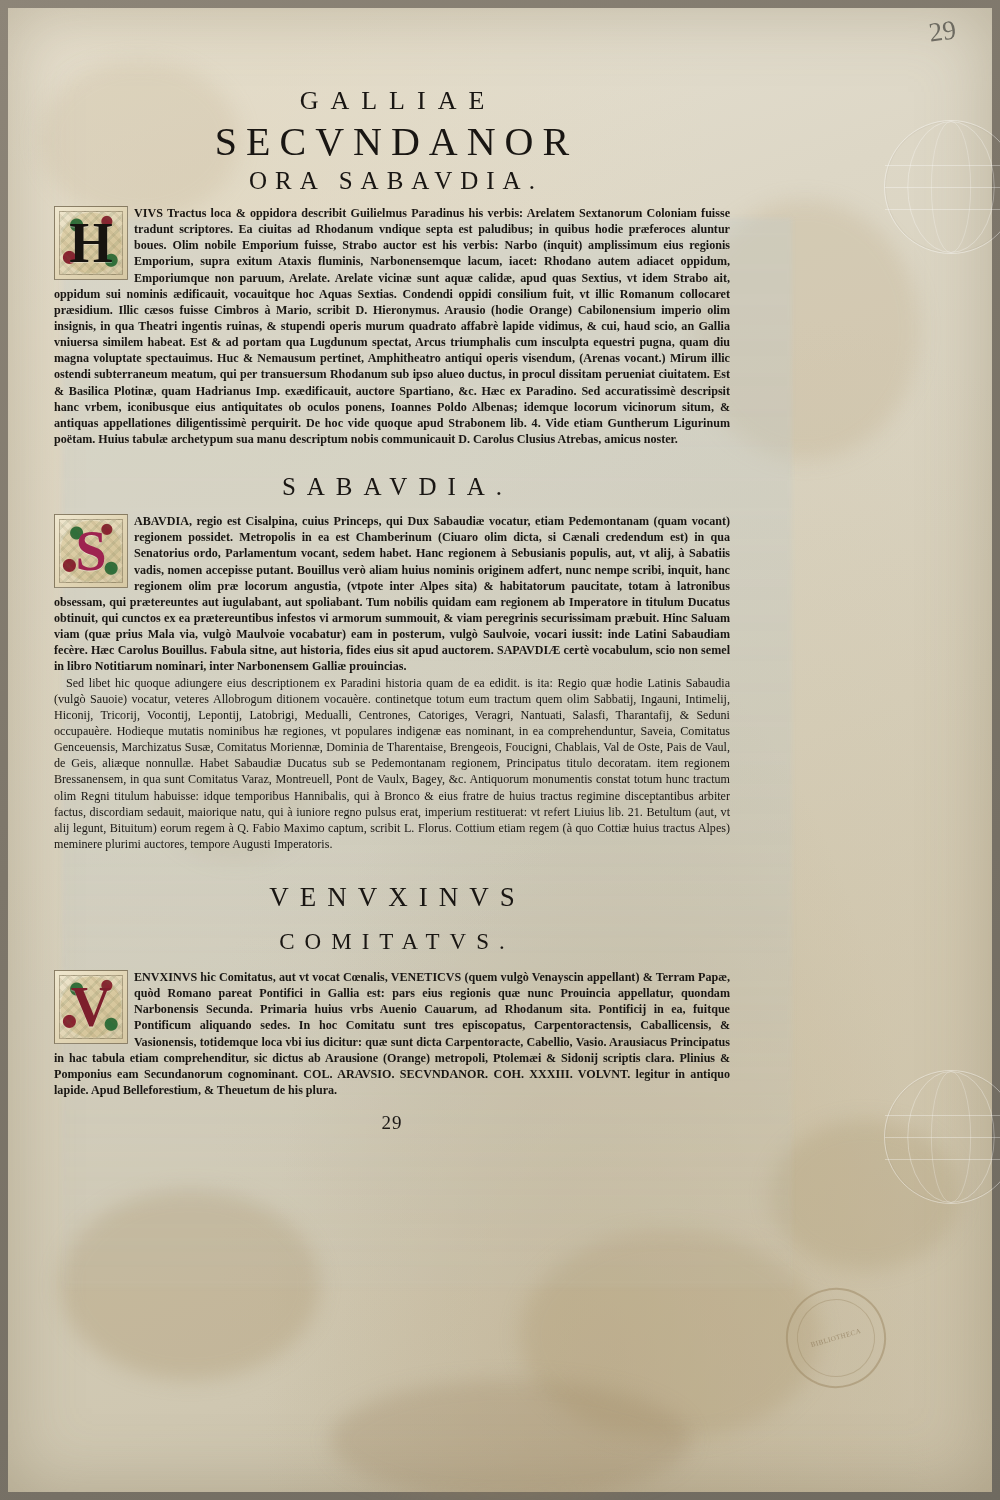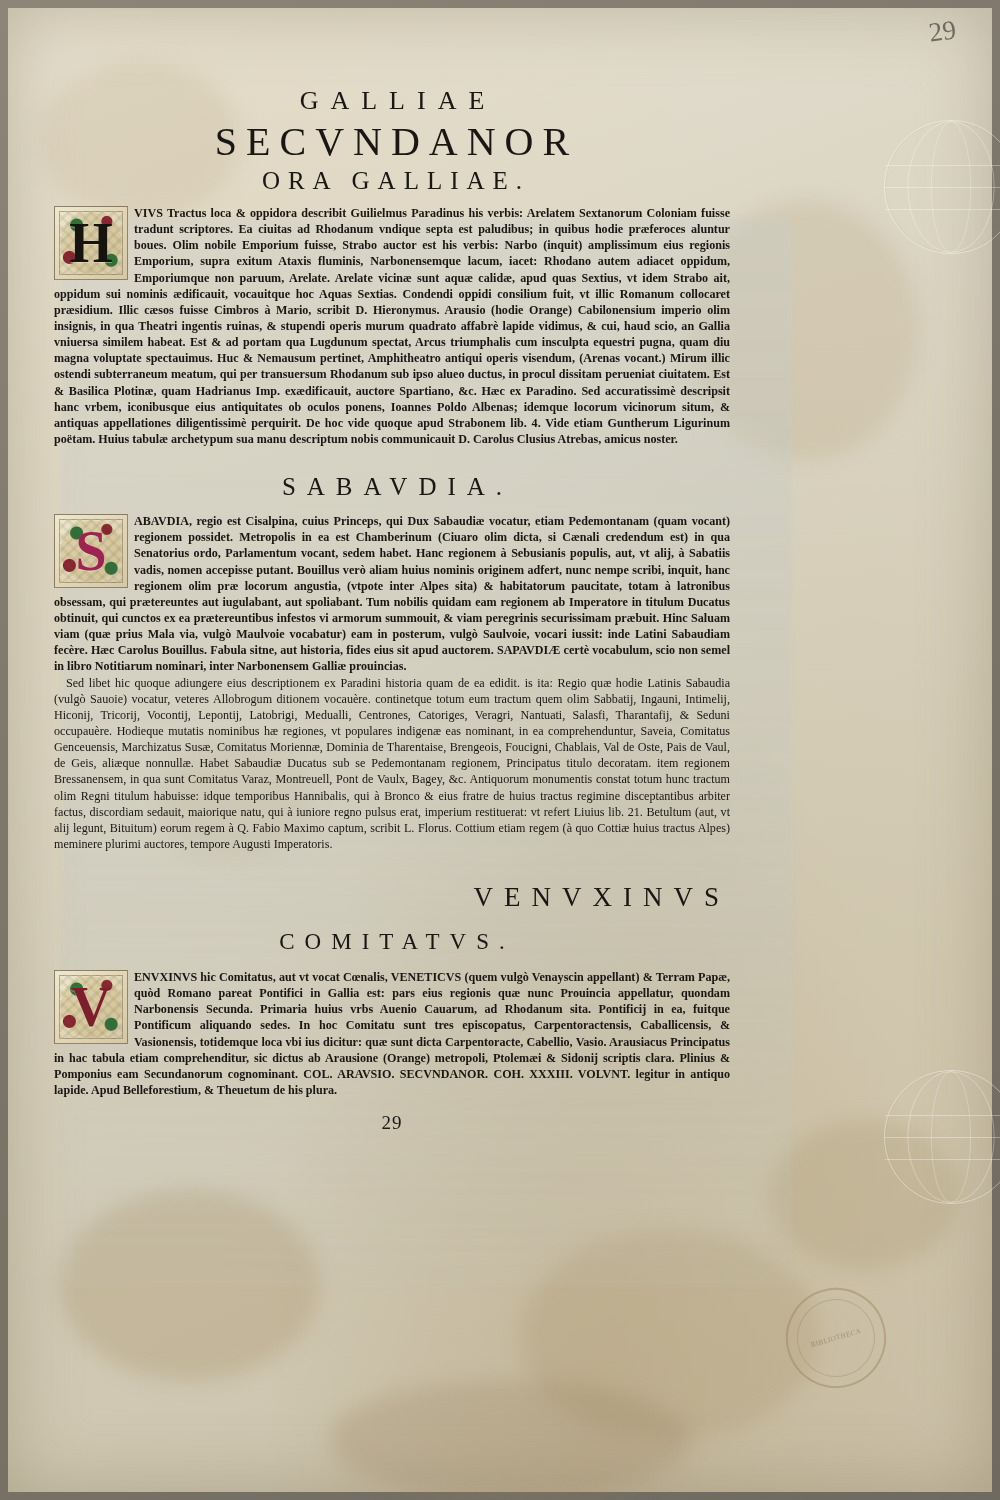--- a/index.html
+++ b/index.html
@@ -144,21 +144,21 @@
     padding-left: 8px;
   }
   .sec-title {
     text-align: center;
     font-size: 25px;
     letter-spacing: 11px;
     margin: 26px 0 12px 0;
     padding-left: 11px;
   }
   .sec-title-a {
-    text-align: right;
+    text-align: center;
     font-size: 27px;
     letter-spacing: 11px;
     margin: 30px 0 2px 0;
     padding-left: 11px;
   }
   .sec-title-b {
     text-align: center;
     font-size: 23px;
     letter-spacing: 10px;
     margin: 16px 0 14px 0;
@@ -263,21 +263,21 @@
     <div class="inner">BIBLIOTHECA</div>
   </div>
 
   <div class="pencil-folio">29</div>
 
   <div class="col">
 
     <div class="title-block">
       <div class="t1">GALLIAE</div>
       <div class="t2">SECVNDANOR</div>
-      <div class="t3">ORA GALLIAE.</div>
+      <div class="t3">ORA SABAVDIA.</div>
     </div>
 
     <div class="body">
       <div class="initial ini-h">
         <div class="glyph">H</div>
       </div>
       <p class="first">VIVS Tractus loca &amp; oppidora describit Guilielmus Paradinus his verbis: Arelatem Sextanorum Coloniam fuisse tradunt scriptores. Ea ciuitas ad Rhodanum vndique septa est paludibus; in quibus hodie præferoces aluntur boues. Olim nobile Emporium fuisse, Strabo auctor est his verbis: Narbo (inquit) amplissimum eius regionis Emporium, supra exitum Ataxis fluminis, Narbonensemque lacum, iacet: Rhodano autem adiacet oppidum, Emporiumque non paruum, Arelate. Arelate vicinæ sunt aquæ calidæ, apud quas Sextius, vt idem Strabo ait, oppidum sui nominis ædificauit, vocauitque hoc Aquas Sextias. Condendi oppidi consilium fuit, vt illic Romanum collocaret præsidium. Illic cæsos fuisse Cimbros à Mario, scribit D. Hieronymus. Arausio (hodie Orange) Cabilonensium imperio olim insignis, in qua Theatri ingentis ruinas, &amp; stupendi operis murum quadrato affabrè lapide vidimus, &amp; cui, haud scio, an Gallia vniuersa similem habeat. Est &amp; ad portam qua Lugdunum spectat, Arcus triumphalis cum insculpta equestri pugna, quam diu magna voluptate spectauimus. Huc &amp; Nemausum pertinet, Amphitheatro antiqui operis visendum, (Arenas vocant.) Mirum illic ostendi subterraneum meatum, qui per transuersum Rhodanum sub ipso alueo ductus, in procul dissitam perueniat ciuitatem. Est &amp; Basilica Plotinæ, quam Hadrianus Imp. exædificauit, auctore Spartiano, &amp;c. Hæc ex Paradino. Sed accuratissimè descripsit hanc vrbem, iconibusque eius antiquitates ob oculos ponens, Ioannes Poldo Albenas; idemque locorum vicinorum situm, &amp; antiquas appellationes diligentissimè perquirit. De hoc vide quoque apud Strabonem lib. 4. Vide etiam Guntherum Ligurinum poëtam. Huius tabulæ archetypum sua manu descriptum nobis communicauit D. Carolus Clusius Atrebas, amicus noster.</p>
       <div style="clear:both"></div>
     </div>
 

